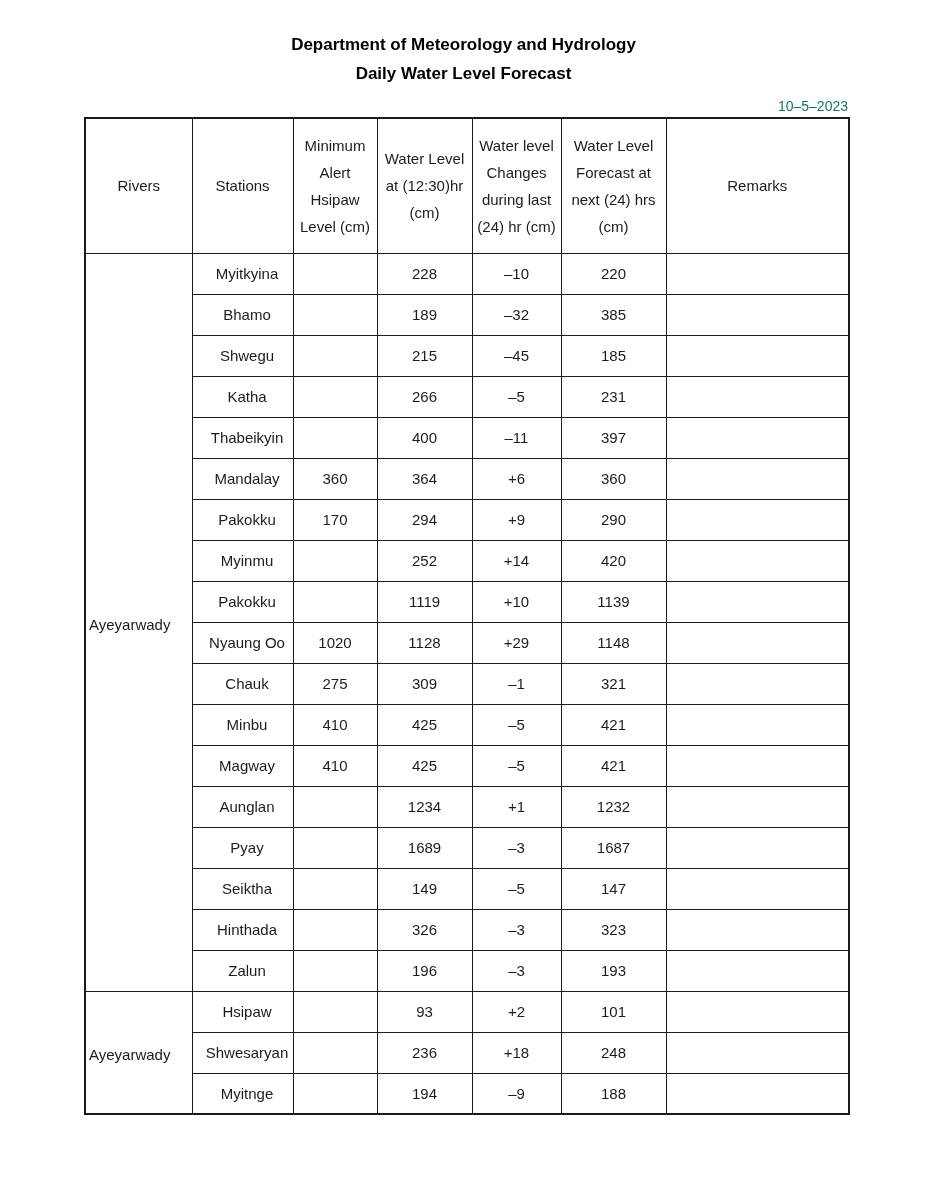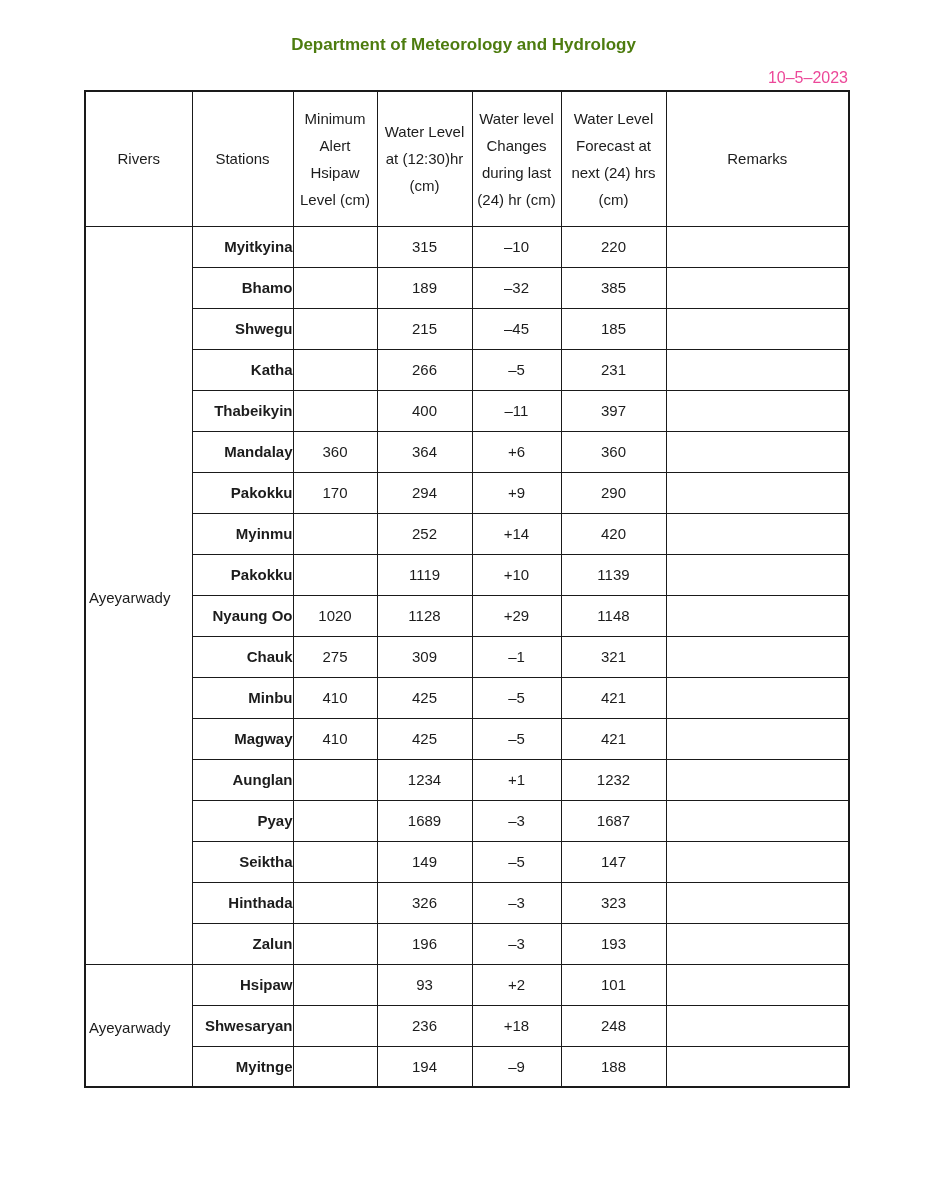--- a/index.html
+++ b/index.html
@@ -4,24 +4,24 @@
 <style>
   * { margin: 0; padding: 0; box-sizing: border-box; }
   html, body {
     width: 927px; height: 1200px;
     background: #ffffff;
     font-family: "Liberation Sans", sans-serif;
     color: #1c1c1c;
   }
   .page { width: 927px; height: 1200px; padding-top: 30px; overflow: hidden; }
   .title-block { text-align: center; }
-  .title-line { font-size: 17px; font-weight: bold; line-height: 29px; color: #4d7c0f; }
+  .title-line { font-size: 17px; font-weight: bold; line-height: 29px; color: #000000; }
   .date-line {
     width: 764px; margin: 10px 0 3px 84px;
-    text-align: right; font-size: 16px; color: #ec4899;
+    text-align: right; font-size: 14px; color: #0f766e;
   }
   table.wl-table {
     border-collapse: collapse; table-layout: fixed;
     width: 764px; margin-left: 84px;
     border: 2px solid #1a1a1a;
     font-size: 15px;
   }
   .wl-table th, .wl-table td {
     border: 1px solid #1a1a1a;
     font-weight: normal;
@@ -34,30 +34,31 @@
     line-height: 27px;
     padding: 0 1px;
   }
   .wl-table tbody td { height: 41px; vertical-align: middle; }
   td.river-cell {
     vertical-align: top;
     text-align: left;
     padding: 5px 1px 0 3px;
     margin-left: 8px;
   }
-  td.station-cell { text-align: right; padding-left: 9px; font-weight: bold; }
+  td.station-cell { text-align: center; padding-left: 9px; }
   td.num-cell { text-align: center; }
   td.remarks-cell { }
 </style>
 </head>
 <body>
 
 <div class="page">
   <div class="title-block">
     <div class="title-line">Department of Meteorology and Hydrology</div>
+    <div class="title-line">Daily Water Level Forecast</div>
   </div>
   <div class="date-line">10–5–2023</div>
 
   <table class="wl-table">
     <colgroup>
       <col style="width:107px">
       <col style="width:101px">
       <col style="width:84px">
       <col style="width:95px">
       <col style="width:89px">
@@ -73,21 +74,21 @@
         <th>Water level Changes during last (24) hr (cm)</th>
         <th>Water Level Forecast at next (24) hrs (cm)</th>
         <th>Remarks</th>
       </tr>
     </thead>
     <tbody>
         <tr>
           <td rowspan="18" class="river-cell">Ayeyarwady</td>
           <td class="station-cell">Myitkyina</td>
           <td class="num-cell"></td>
-          <td class="num-cell">315</td>
+          <td class="num-cell">228</td>
           <td class="num-cell">–10</td>
           <td class="num-cell">220</td>
           <td class="remarks-cell"></td>
         </tr>
         <tr>
           <td class="station-cell">Bhamo</td>
           <td class="num-cell"></td>
           <td class="num-cell">189</td>
           <td class="num-cell">–32</td>
           <td class="num-cell">385</td>

